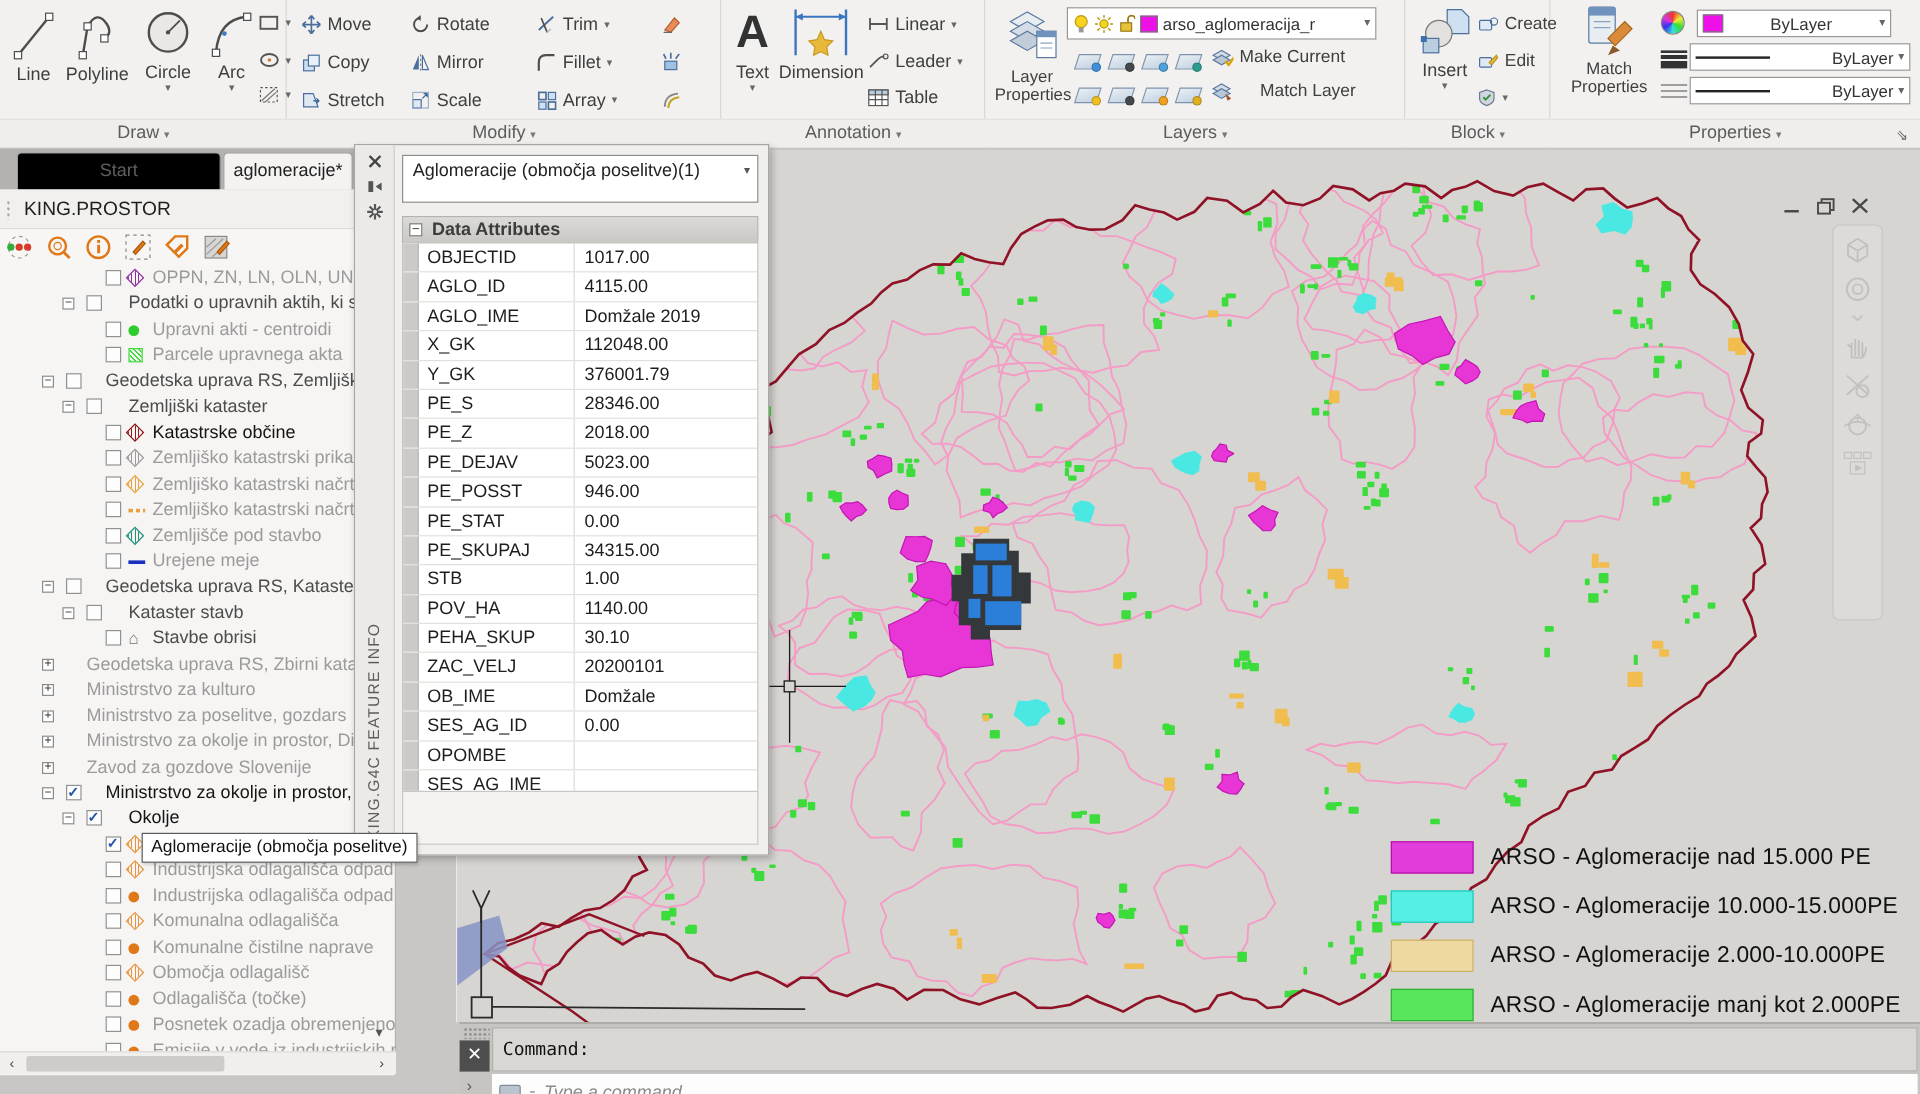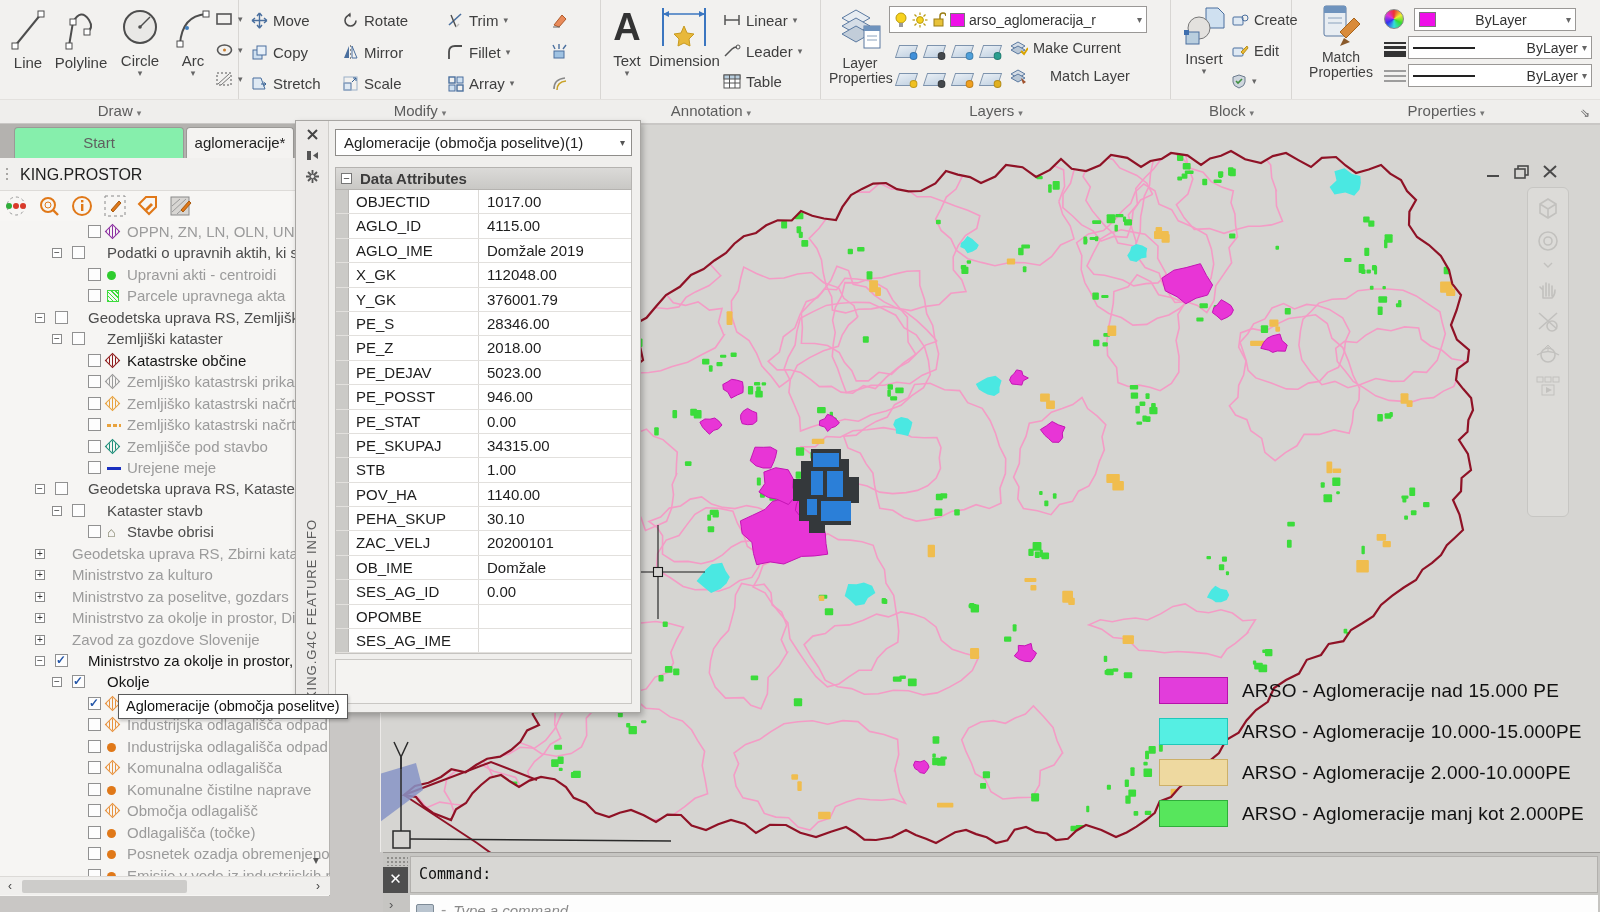--- a/index.html
+++ b/index.html
@@ -23,21 +23,21 @@
   .combo .dnarrow { font-size:10px; }
   .swatch { width:15px; height:14px; border:1px solid #777; }
   .ltool { position:relative; width:19px; height:13px; background:linear-gradient(160deg,#e8eef4,#c2d2e2); border:1px solid #7d93ad; transform:skewX(-18deg); }
   .ltool i { position:absolute; right:-4px; bottom:-3px; width:8px; height:8px; border-radius:50%; transform:skewX(18deg); border:1px solid #00000033;}
   .hbars { width:22px; height:15px; background:linear-gradient(#333 0 2px,transparent 2px 4px,#333 4px 7px,transparent 7px 9px,#333 9px 14px);}
   .dashbars{ width:22px; height:15px; background:repeating-linear-gradient(#888 0 2px,transparent 2px 5px); opacity:.8;}
 
   
   #tabsbar { position:absolute; left:0; top:124px; width:380px; height:34px; background:#b4b2af; }
   .dtab { position:absolute; top:3px; height:31px; line-height:30px; font-size:15px; text-align:center; border:1px solid #9b9996; border-bottom:none; border-radius:4px 4px 0 0; cursor:pointer;}
-  #tab-start { left:14px; width:170px; background:#86efac; color:#5f5f5f;}
+  #tab-start { left:14px; width:170px; background:#000000; color:#5f5f5f;}
   #tab-aglo { left:186px; width:108px; background:#f4f3f1; color:#222;}
   #leftpanel { position:absolute; left:0; top:158px; width:330px; height:738px; background:#f6f5f3; border-right:1px solid #b5b3b0; z-index:5;}
   #lp-header { position:absolute; left:0; top:0; width:330px; height:33px; background:#f1f0ee; border-bottom:1px solid #dddbd8; font-size:16px; color:#1f1f1f; line-height:33px; padding-left:20px;}
   #lp-grip { position:absolute; left:5px; top:9px; width:5px; height:16px; background:radial-gradient(circle at 2px 2px,#a9a7a4 1px,transparent 1.2px); background-size:5px 5px;}
   #lp-toolbar { position:absolute; left:0; top:33px; width:330px; height:30px; background:#f7f6f4; display:flex; align-items:center; gap:9px; padding-left:4px;}
   #lp-toolbar .tbi { width:24px; height:24px; cursor:pointer;}
   #tree { position:absolute; left:0; top:63px; width:330px; height:655px; overflow:hidden; }
   .trow { position:absolute; left:0; width:330px; height:22px; cursor:pointer;}
   .trow .exp { position:absolute; top:6px; width:10px; height:10px; border:1px solid #8b8b8b; background:#fff; font-size:10px; line-height:8px; text-align:center; color:#333; cursor:pointer;}
   .trow .cb { position:absolute; top:4px; width:13px; height:13px; border:1px solid #919191; background:#fdfdfd; cursor:pointer;}
@@ -57,31 +57,31 @@
   #lp-hscroll .thumb { position:absolute; left:22px; top:3px; width:165px; height:13px; background:#cdcccA; border-radius:2px; cursor:pointer;}
 
   
   #maparea { position:absolute; left:380px; top:125px; width:1220px; height:727px; background:#d6d5d2; border-left:1px solid #eceae8; z-index:1;}
   #map-svg { position:absolute; left:0; top:0; }
   #winbtns { position:absolute; left:1103px; top:38px; display:flex; gap:8px; z-index:3;}
   #winbtns span { width:20px; height:18px; cursor:pointer;}
   #navbar { position:absolute; left:1146px; top:62px; width:42px; height:330px; border:1px solid #c7c6c3; border-radius:6px; background:rgba(232,231,229,.35); z-index:2;}
   #navbar svg{display:block;margin:7px auto;}
   #legend { position:absolute; left:778px; top:552px; z-index:2;}
-  .lgrow { position:absolute; left:0; display:flex; align-items:center; cursor:default;}
+  .lgrow { position:absolute; left:0; display:flex; align-items:center; cursor:default;margin-top:24px;}
   .lgswatch { width:69px; height:27px; border:1.5px solid #000; margin-right:14px;}
   .lglbl { font-size:19px; color:#111; white-space:nowrap; letter-spacing:.2px;}
 
   
   #palette { position:absolute; left:295px; top:120px; width:346px; height:593px; background:#f0efed; border:1px solid #a8a6a3; box-shadow:2px 3px 6px rgba(0,0,0,.25); z-index:20;}
   #pstrip { position:absolute; left:0; top:0; width:33px; height:100%; background:#eceae8; border-right:1px solid #cfcdca;}
   #pstrip .sic { display:block; margin:6px auto; width:15px; height:15px; cursor:pointer;}
   #ptitle-v { position:absolute; bottom:12px; left:8px; writing-mode:vertical-rl; transform:rotate(180deg); font-size:13px; color:#5c5c5c; letter-spacing:1px; white-space:nowrap;}
   #pcontent { position:absolute; left:33px; top:0; width:312px; height:100%; padding:8px 8px 0 6px;}
-  #pselector { position:relative; width:297px; height:27px; background:#fff; border:1px solid #8f8d8a; font-size:15px; color:#222; line-height:25px; padding:0 20px 0 8px; white-space:nowrap; overflow:hidden; cursor:pointer;}
+  #pselector { position:relative; width:297px; height:40px; background:#fff; border:1px solid #8f8d8a; font-size:15px; color:#222; line-height:25px; padding:0 20px 0 8px; white-space:nowrap; overflow:hidden; cursor:pointer;}
   #pselector .dnarrow { position:absolute; right:6px; top:9px; font-size:10px; color:#555;}
   #psection { position:relative; margin-top:11px; width:297px; height:23px; background:linear-gradient(#dbdad8,#c9c8c5); border:1px solid #b5b3b0; font-size:15px; font-weight:bold; color:#3c3c3c; line-height:21px; padding-left:24px;}
   #psection .minibox { position:absolute; left:5px; top:5px; width:11px; height:11px; border:1px solid #777; background:#fff; font-size:11px; line-height:9px; text-align:center; font-weight:normal; cursor:pointer;}
   #attrtable { position:relative; width:297px; border:1px solid #c5c3c0; border-top:none; background:#fff;}
   .arow { display:flex; height:24.4px; border-bottom:1px solid #e2e0dd; }
   .arow .gut { width:13px; background:#cbcac7; border-right:1px solid #b9b7b4;}
   .arow .ak { width:130px; font-size:15px; color:#1d1d1d; line-height:23px; padding-left:7px; border-right:1px solid #dcdad7; white-space:nowrap; overflow:hidden;}
   .arow .av { flex:1; font-size:15px; color:#1d1d1d; line-height:23px; padding-left:8px; white-space:nowrap; overflow:hidden;}
   #pfooter { position:absolute; left:39px; bottom:8px; width:297px; height:45px; background:#f4f3f1; border:1px solid #c9c7c4;}
 

